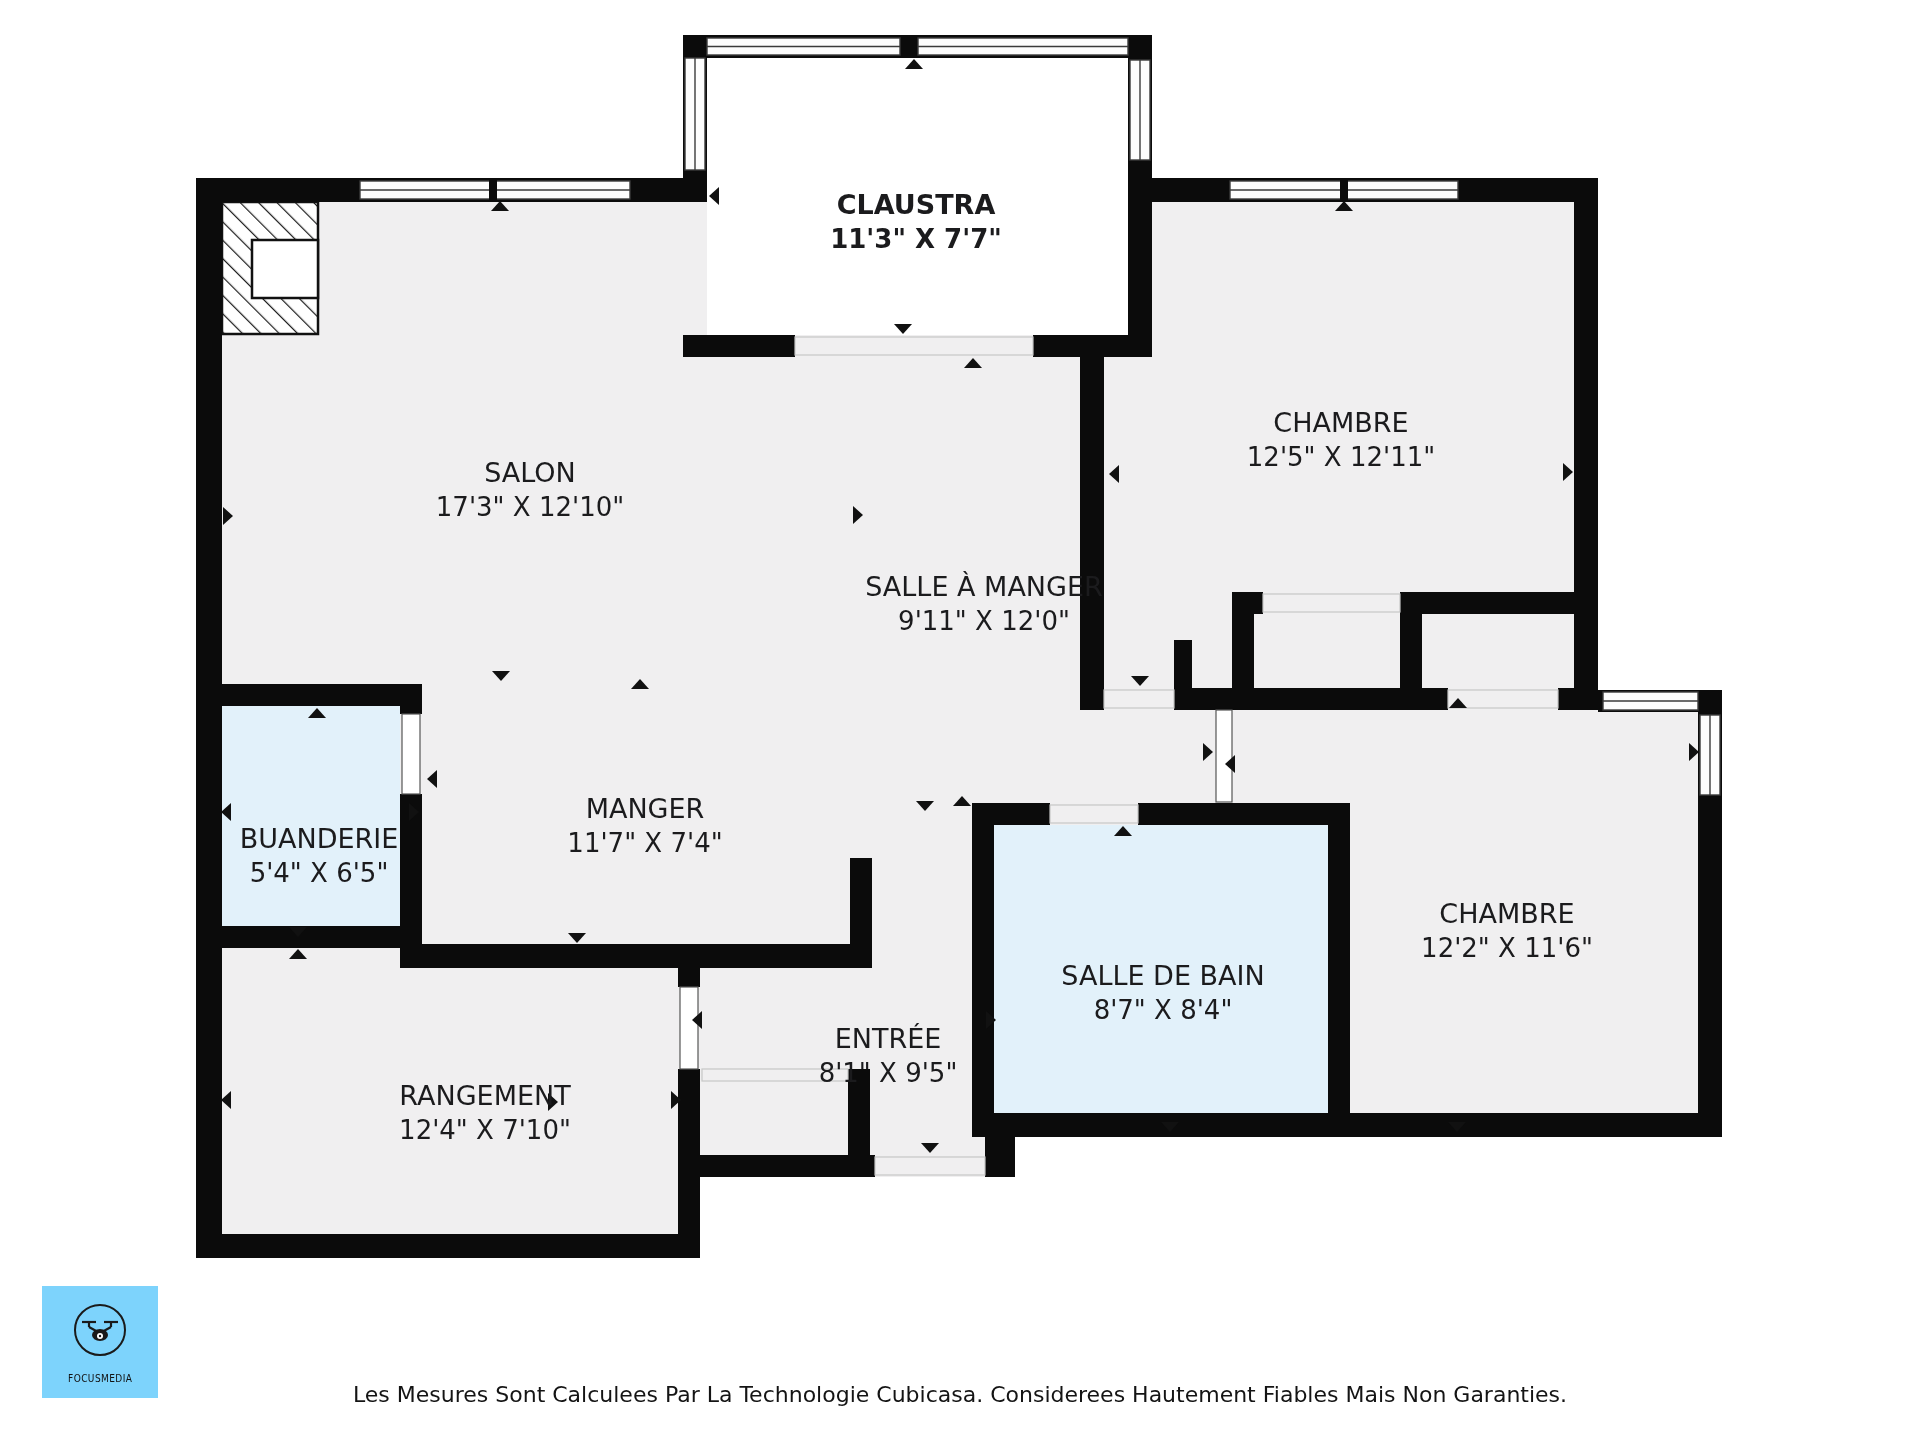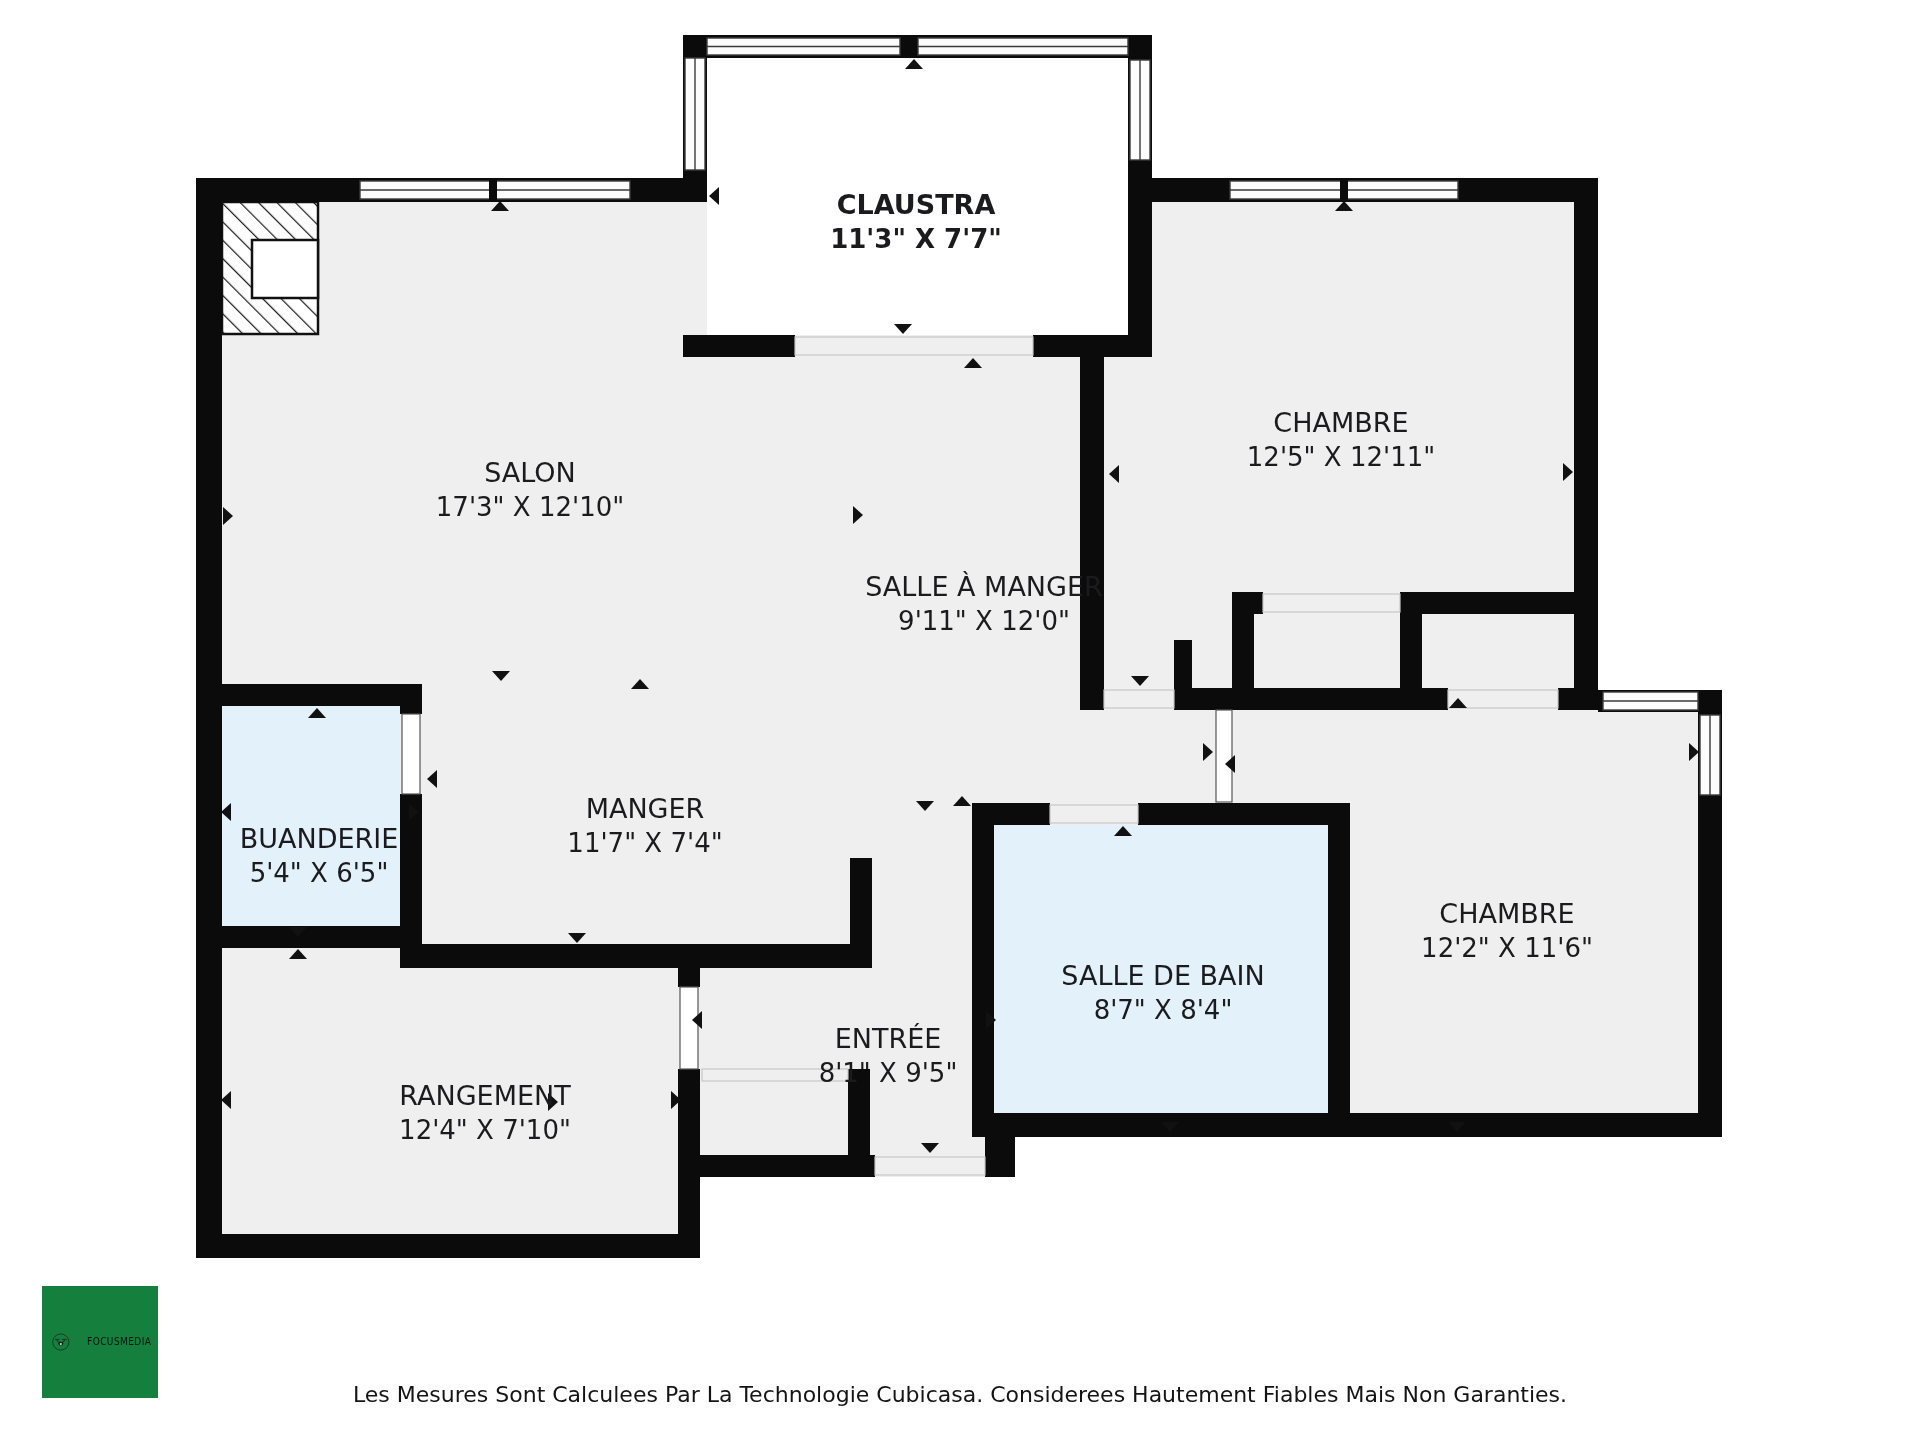--- a/index.html
+++ b/index.html
@@ -14,22 +14,22 @@
   #lbl-chambre-1{left:1341px;top:406px;}
   #lbl-salle-a-manger{left:984px;top:570px;}
   #lbl-buanderie{left:319px;top:822px;}
   #lbl-cuisine{left:645px;top:792px;}
   #lbl-chambre-2{left:1507px;top:897px;}
   #lbl-salle-de-bain{left:1163px;top:959px;}
   #lbl-entree{left:888px;top:1022px;text-align:center;}
   #lbl-rangement{left:445px;top:1079px;margin-left:40px;}
   #footer-note{position:absolute;left:960px;top:1382px;transform:translateX(-50%);
                color:#141414;font-size:22px;white-space:nowrap;}
-  #logo{position:absolute;left:42px;top:1286px;width:116px;height:112px;background:#15803d;
-        display:flex;flex-direction:row;align-items:center;justify-content:flex-start;}
+  #logo{position:absolute;left:42px;top:1286px;width:116px;height:112px;background:#7dd3fc;
+        display:flex;flex-direction:column;align-items:center;justify-content:flex-start;}
   #logo .brand{margin-top:-2px;font-size:11px;color:#111;letter-spacing:.5px;
                transform:scaleX(.82);white-space:nowrap;}
 </style>
 </head>
 <body>
 
 <div id="stage">
 
   <svg id="plan-svg" width="1920" height="1440" viewBox="0 0 1920 1440">
     <defs>

